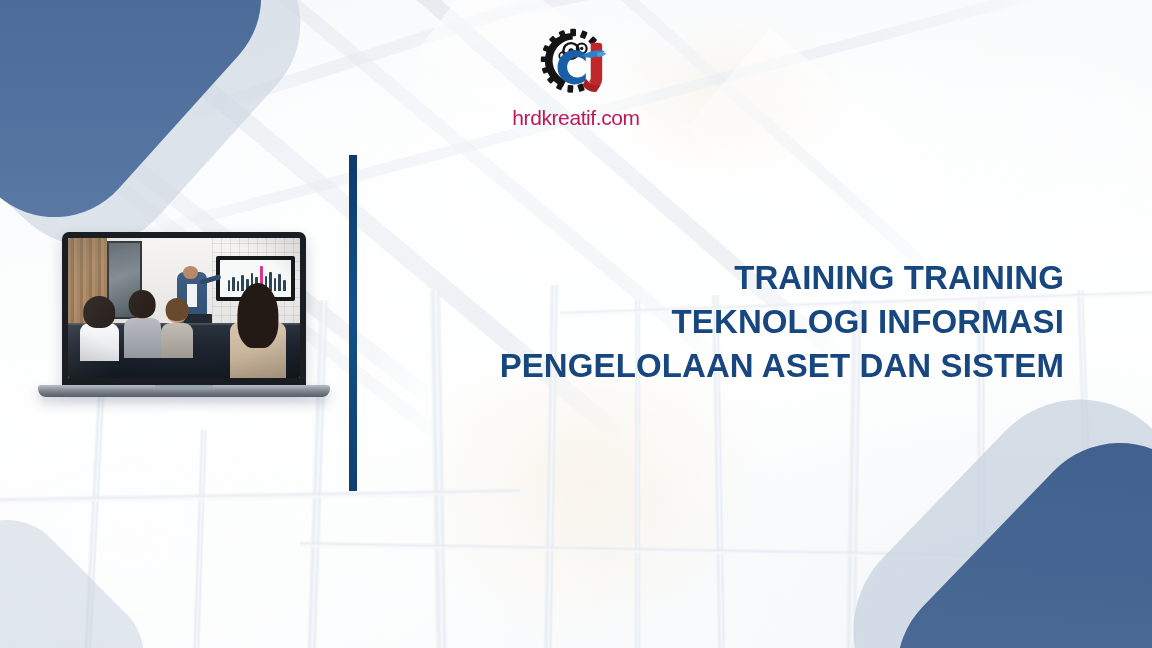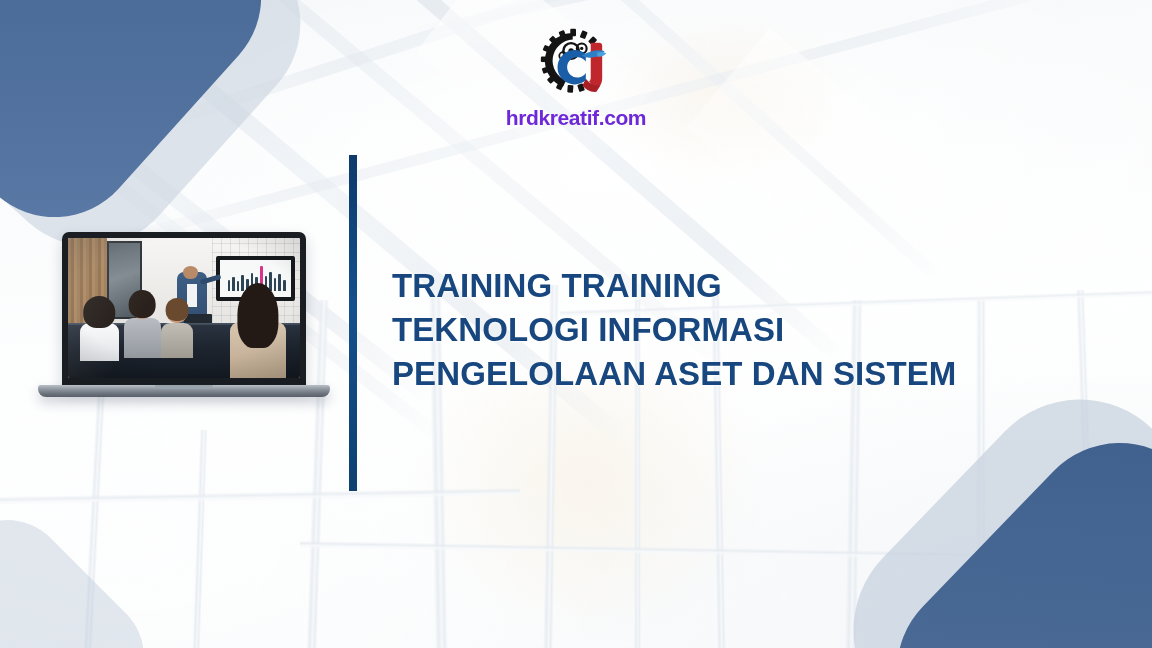--- a/index.html
+++ b/index.html
@@ -116,38 +116,38 @@
   }
 
   
   .logo-block {
     position:absolute; left:0; right:0; top:28px;
     display:flex; flex-direction:column; align-items:center;
   }
   .logo-mark { width:82px; height:72px; display:block; }
   .logo-text {
     margin-top:6px;
-    font-size:21px; font-weight:bold; letter-spacing:-.4px;
-    color:#6d28d9;
+    font-size:21px; font-weight:normal; letter-spacing:-.4px;
+    color:#be185d;
   }
 
   
   .divider {
     position:absolute;
     left:349px; top:155px;
     width:8px; height:336px;
     background:linear-gradient(180deg,#0d3a6b 0%,#14508c 45%,#0e4070 100%);
   }
 
   
   .title-wrap {
     position:absolute;
-    left:392px; top:264px;
+    left:392px; top:256px;
     width:672px;
-    text-align:left;
+    text-align:right;
   }
   .title {
     font-size:33px;
     line-height:1.33;
     font-weight:bold;
     color:#17477e;
     letter-spacing:.1px;
     text-transform:uppercase;
     text-shadow:0 1px 2px rgba(255,255,255,.7);
   }

